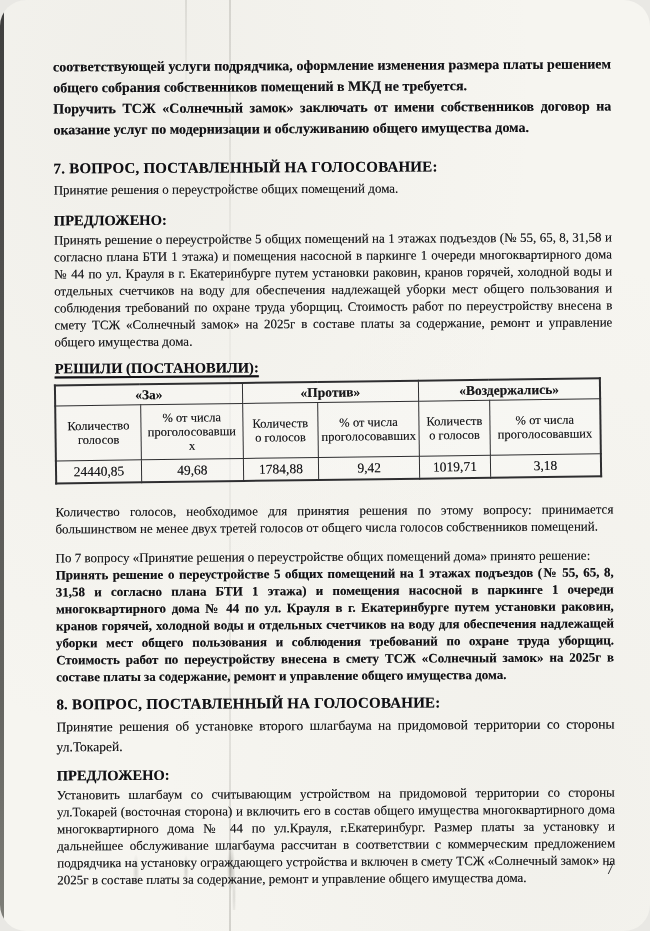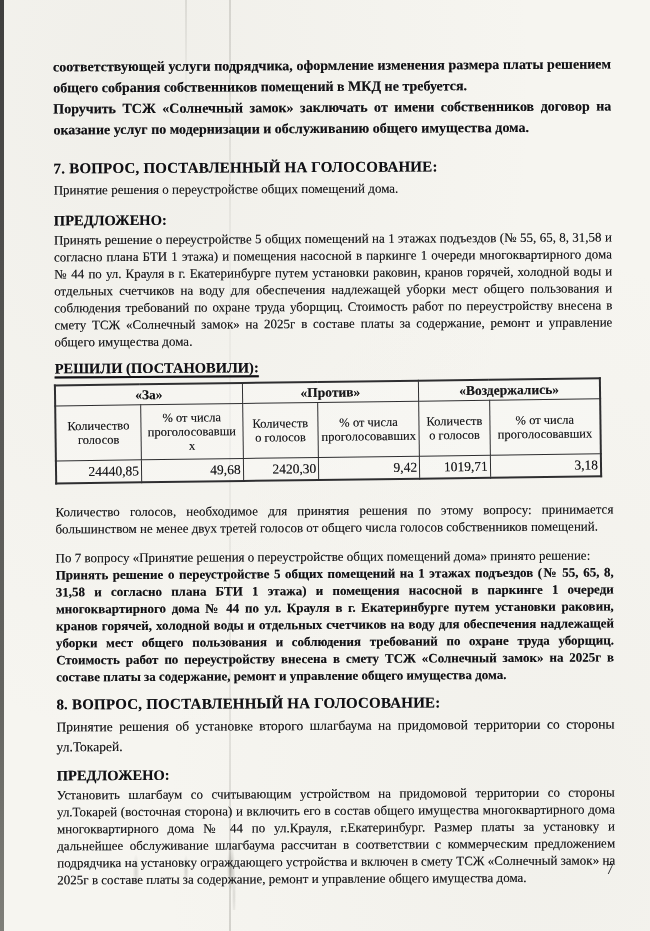--- a/index.html
+++ b/index.html
@@ -9,20 +9,21 @@
     font-family:"Liberation Serif","DejaVu Serif",serif;
   }
   .page{
     position:relative;width:650px;height:931px;
     background:
       radial-gradient(ellipse at 20% 10%, rgba(190,188,180,0.10), transparent 55%),
       radial-gradient(ellipse at 85% 90%, rgba(190,188,180,0.08), transparent 50%),
       #f6f5f0;
     overflow:hidden;
     color:#17171a;
+    border-radius:26px;
   }
   
   .edge-shadow{position:absolute;left:0;top:0;width:4px;height:931px;
     background:linear-gradient(180deg,#1f1f1f 0%,#3a3a38 40%,#4a4a46 75%,#6a6a64 100%);
     opacity:.85;}
   .crease{position:absolute;top:0;width:2px;height:931px;pointer-events:none;}
   .crease-1{left:229px;background:linear-gradient(180deg,rgba(110,108,100,.22),rgba(110,108,100,.05) 30%,rgba(110,108,100,.10) 70%,rgba(110,108,100,.25));}
   .crease-2{left:185px;background:linear-gradient(180deg,rgba(120,118,110,.18),rgba(120,118,110,0) 12%);}
   .smudge{position:absolute;left:76px;top:840px;width:170px;height:70px;pointer-events:none;
     background:
@@ -57,21 +58,21 @@
   .mt-lbl8{margin-top:9px;}
   .dec-b{font-size:13px;line-height:17px;font-weight:bold;text-align:justify;color:#121216;}
   
   .vtable{border-collapse:collapse;margin-top:7px;width:547px;
     transform:rotate(-0.45deg);transform-origin:left bottom;
     background:rgba(255,255,255,.25);}
   .vtable td{border:1.6px solid #2e2e30;text-align:center;vertical-align:middle;
     font-size:12.5px;line-height:14px;padding:1px 2px;white-space:pre-line;}
   .vtable tr.grp td{font-weight:bold;font-size:13.5px;height:17px;}
   .vtable tr.cols td{height:52px;}
-  .vtable tr.vals td{font-size:13.5px;height:19px;white-space:normal;text-align:right;}
+  .vtable tr.vals td{font-size:13.5px;height:19px;white-space:normal;}
   .vtable{border:2px solid #2e2e30;}
   .page-number{position:absolute;left:606px;top:861px;font-size:15px;color:#26262a;
     font-family:"Liberation Serif","DejaVu Serif",serif;}
 </style>
 </head>
 <body>
 
 <div class="page">
   <div class="edge-shadow"></div>
   <div class="crease crease-1"></div>
@@ -116,21 +117,21 @@
         <td>% от числа
 проголосовавших</td>
         <td>Количеств
 о голосов</td>
         <td>% от числа
 проголосовавших</td>
       </tr>
       <tr class="vals">
         <td>24440,85</td>
         <td>49,68</td>
-        <td>2420,30</td>
+        <td>1784,88</td>
         <td>9,42</td>
         <td>1019,71</td>
         <td>3,18</td>
       </tr>
     </tbody>
       </table>
 
     <p class="plain just mt-note">Количество голосов, необходимое для принятия решения по этому вопросу: принимается большинством не менее двух третей голосов от общего числа голосов собственников помещений.</p>
 
     <div class="mt-dec">

